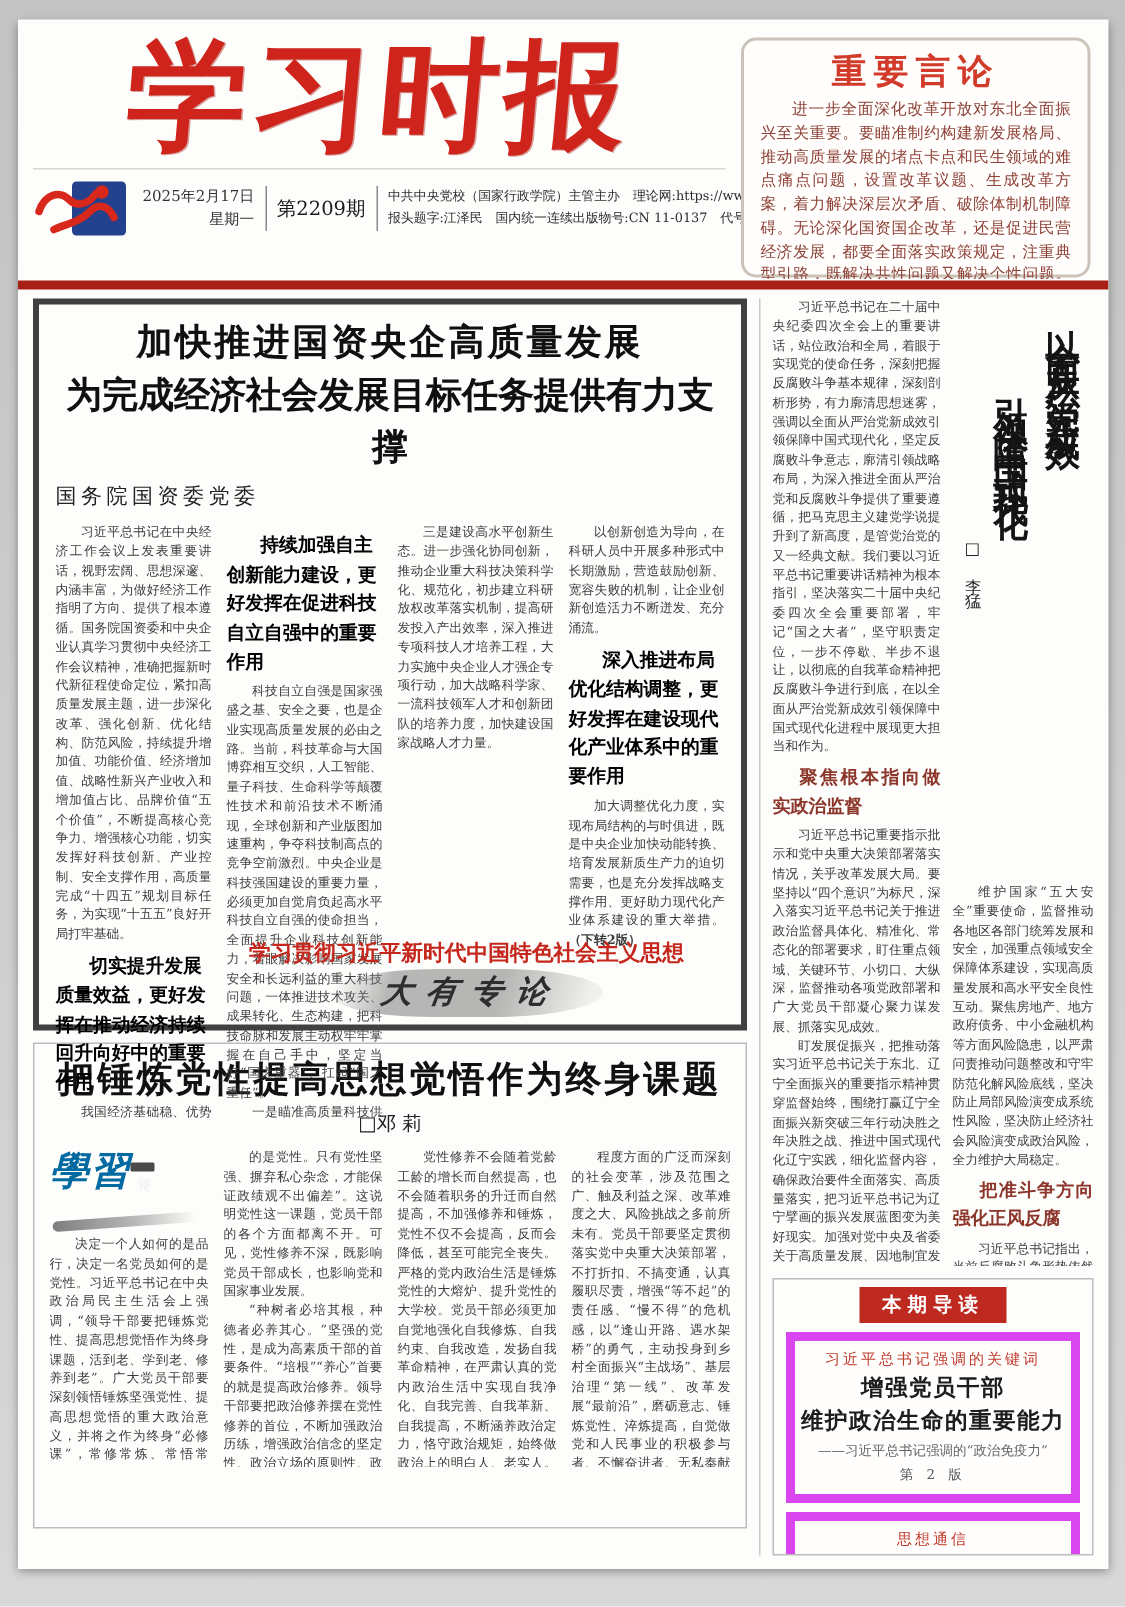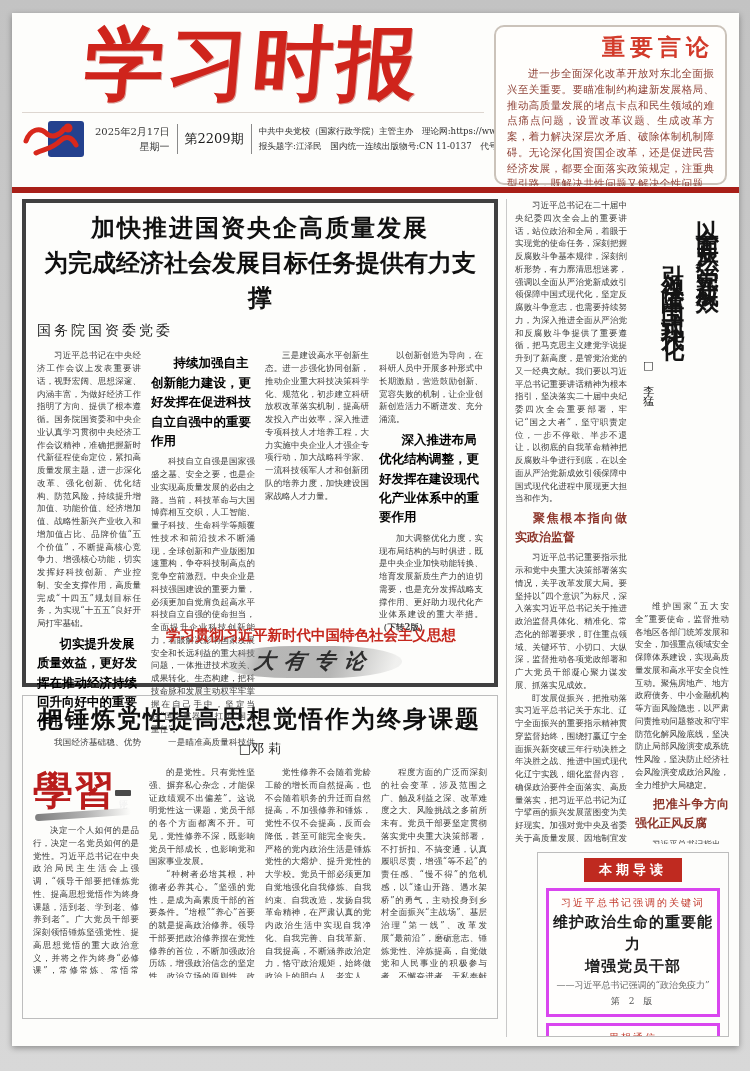--- a/index.html
+++ b/index.html
@@ -24,21 +24,21 @@
   }
   .paper-sub { text-align:center; color:#9a9a9a; font-size:19px; letter-spacing:13px; margin-top:-4px; }
   .info-row { display:flex; align-items:center; margin-top:7px; padding-top:5px; border-top:1px solid #ddd6d0; height:48px; }
   .logo { width:66px; height:40px; flex:none; }
   .date-block { text-align:right; font-size:10px; color:#333; padding:0 7px; line-height:1.5; white-space:nowrap; }
   .vsep { width:1px; background:#8a8a8a; height:30px; flex:none; }
   .issue { font-size:13px; color:#1a1a1a; padding:0 7px; white-space:nowrap; }
   .pub { font-size:8.6px; color:#2e2e2e; padding-left:7px; line-height:1.8; border-left:1px solid #8a8a8a; white-space:nowrap; }
   .mh-right { flex:1; padding-left:10px; }
   .remarks-box { border:2px solid #cbc3ba; border-radius:10px; padding:5px 11px 6px; height:160px; margin-top:4px; background:#fffefc; }
-  .remarks-title { text-align:right; color:#d23a2a; font-size:23px; font-weight:bold; letter-spacing:5px;
+  .remarks-title { text-align:center; color:#d23a2a; font-size:23px; font-weight:bold; letter-spacing:5px;
     font-family:"Liberation Sans","DejaVu Sans",sans-serif; }
   .remarks-body { font-size:10.5px; color:#8e4136; line-height:1.5; text-align:justify; text-indent:2em; margin-top:3px; height:120px; overflow:hidden; }
   .red-rule { height:6px; background:#a81f18; margin-top:2px; }
   
   .main-area { display:flex; padding:6px 10px 0 10px; }
   .left-col { width:476px; flex:none; }
   .right-col { flex:1; border-left:1px solid #c9c9c9; margin-left:8px; padding-left:8px; }
   
   .main-box { border:4px solid #404040; padding:8px 11px 8px; position:relative; height:488px; }
   .main-headline { font-size:24px; text-align:center; font-weight:bold; line-height:1.45; color:#101010; }
@@ -55,42 +55,42 @@
     font-family:"Liberation Sans","DejaVu Sans",sans-serif; }
   .stamp-dayou { display:inline-block; margin-top:1px; font-size:21px; font-weight:bold; font-style:italic;
     letter-spacing:9px; color:#2d2d2d; padding:1px 28px 3px 34px; transform:skewX(-8deg); border-radius:48%/62%;
     background:linear-gradient(100deg, rgba(120,120,120,0) 2%, rgba(125,125,125,.55) 22%, rgba(95,95,95,.45) 62%, rgba(150,150,150,.12) 95%); }
   
   .lower-box { border:1px solid #bdbdbd; margin-top:8px; padding:7px 10px 6px; height:324px; }
   .lower-headline { font-size:24px; text-align:center; font-weight:bold; letter-spacing:2px; color:#111; }
   .lower-byline { text-align:center; font-size:13px; margin:5px 0 8px; color:#222; }
   .cols-lower { display:flex; gap:10px; height:212px; overflow:hidden; }
   .xuexi-stamp { height:54px; margin-bottom:4px; position:relative; }
-  .xs-main { color:#b91c1c; font-size:40px; font-weight:bold; letter-spacing:1px; line-height:1.2; }
+  .xs-main { color:#0369a1; font-size:26px; font-weight:bold; font-style:italic; letter-spacing:1px; line-height:1.2; }
   .xs-badge { display:inline-block; writing-mode:vertical-rl; background:#4a4a4a; color:#f2f2f2; font-size:9px;
     padding:2px 1px; vertical-align:8px; letter-spacing:1px; border-radius:1px; }
   .xs-swash { position:absolute; left:2px; bottom:2px; width:96px; height:7px; border-radius:4px; transform:rotate(-4deg);
     background:linear-gradient(90deg,#7e7e7e,#b5b5b5 55%, rgba(200,200,200,0)); }
   
   .right-article { display:flex; gap:8px; height:645px; overflow:hidden; }
   .ra-text { width:112px; flex:none; font-size:8.5px; line-height:1.5; text-align:justify; color:#3c3c3c; overflow:hidden; }
   .ra-text p, .ra-bottom p { text-indent:2em; }
   .ra-subhead { font-weight:bold; color:#8c352a; font-size:12px; line-height:1.6; margin:4px 0; text-indent:1.5em; }
   .ra-right { flex:1; display:flex; flex-direction:column; overflow:hidden; }
   .vert-title { writing-mode:vertical-rl; font-weight:bold; color:#141414; font-size:23px; height:382px;
     margin:2px auto 0; line-height:1.5; flex:none; }
   .vt-line { display:block; letter-spacing:8px; }
   .vt-line2 { padding-top:46px; }
   .vt-byline { display:block; font-size:11px; font-weight:normal; letter-spacing:4px; padding-top:158px; color:#222; }
-  .ra-bottom { font-size:8.5px; line-height:1.5; text-align:justify; color:#3c3c3c; margin-top:17px; flex:1; overflow:hidden; }
-  
-  .daodu-box { border:1px solid #bdbdbd; margin-top:8px; text-align:center; padding:5px 8px 6px; height:185px; overflow:hidden;margin-left:22px; }
+  .ra-bottom { font-size:8.5px; line-height:1.5; text-align:justify; color:#3c3c3c; margin-top:6px; flex:1; overflow:hidden; }
+  
+  .daodu-box { border:1px solid #bdbdbd; margin-top:8px; text-align:center; padding:5px 8px 6px; height:185px; overflow:hidden; }
   .daodu-banner { display:inline-block; background:#bf2a20; color:#fff; font-size:13px; font-weight:bold;
     letter-spacing:4px; padding:3px 15px; font-family:"Liberation Sans","DejaVu Sans",sans-serif; }
-  .daodu-item { border:3px solid #d946ef; margin-top:6px; padding:5px 3px 6px; background:#fffefd; }
+  .daodu-item { border:6px solid #d946ef; margin-top:6px; padding:5px 3px 6px; background:#fffefd; }
   .di-label { color:#c23a2c; font-size:10px; letter-spacing:2px; margin-bottom:2px; }
   .di-title { font-size:15px; font-weight:bold; line-height:1.45; letter-spacing:1px; color:#1d1d1d; }
   .di-sub { font-size:9px; color:#666; margin-top:2px; }
   .di-page { font-size:9px; color:#555; margin-top:3px; letter-spacing:3px; }
 </style>
 </head>
 <body>
 
 <div class="sheet">
 
@@ -188,21 +188,21 @@
             <p>程度方面的广泛而深刻的社会变革，涉及范围之广、触及利益之深、改革难度之大、风险挑战之多前所未有。党员干部要坚定贯彻落实党中央重大决策部署，不打折扣、不搞变通，认真履职尽责，增强“等不起”的责任感、“慢不得”的危机感，以“逢山开路、遇水架桥”的勇气，主动投身到乡村全面振兴“主战场”、基层治理“第一线”、改革发展“最前沿”，磨砺意志、锤炼党性、淬炼提高，自觉做党和人民事业的积极参与者、不懈奋进者、无私奉献者。</p>
 
           </div>
         </div>
       </div>
     </div>
 
     <div class="right-col">
       <div class="right-article">
         <div class="ra-text">
-          <p>习近平总书记在二十届中央纪委四次全会上的重要讲话，站位政治和全局，着眼于实现党的使命任务，深刻把握反腐败斗争基本规律，深刻剖析形势，有力廓清思想迷雾，强调以全面从严治党新成效引领保障中国式现代化，坚定反腐败斗争意志，也需要持续努力，为深入推进全面从严治党和反腐败斗争提供了重要遵循，把马克思主义建党学说提升到了新高度，是管党治党的又一经典文献。我们要以习近平总书记重要讲话精神为根本指引，坚决落实二十届中央纪委四次全会重要部署，牢记“国之大者”，坚守职责定位，一步不停歇、半步不退让，以彻底的自我革命精神把反腐败斗争进行到底，在以全面从严治党新成效引领保障中国式现代化进程中展现更大担当和作为。</p>
+          <p>习近平总书记在二十届中央纪委四次全会上的重要讲话，站位政治和全局，着眼于实现党的使命任务，深刻把握反腐败斗争基本规律，深刻剖析形势，有力廓清思想迷雾，强调以全面从严治党新成效引领保障中国式现代化，坚定反腐败斗争意志，廓清引领战略布局，为深入推进全面从严治党和反腐败斗争提供了重要遵循，把马克思主义建党学说提升到了新高度，是管党治党的又一经典文献。我们要以习近平总书记重要讲话精神为根本指引，坚决落实二十届中央纪委四次全会重要部署，牢记“国之大者”，坚守职责定位，一步不停歇、半步不退让，以彻底的自我革命精神把反腐败斗争进行到底，在以全面从严治党新成效引领保障中国式现代化进程中展现更大担当和作为。</p>
           <div class="ra-subhead">聚焦根本指向做实政治监督</div>
           <p>习近平总书记重要指示批示和党中央重大决策部署落实情况，关乎改革发展大局。要坚持以“四个意识”为标尺，深入落实习近平总书记关于推进政治监督具体化、精准化、常态化的部署要求，盯住重点领域、关键环节、小切口、大纵深，监督推动各项党政部署和广大党员干部凝心聚力谋发展、抓落实见成效。</p>
           <p>盯发展促振兴，把推动落实习近平总书记关于东北、辽宁全面振兴的重要指示精神贯穿监督始终，围绕打赢辽宁全面振兴新突破三年行动决胜之年决胜之战、推进中国式现代化辽宁实践，细化监督内容，确保政治要件全面落实、高质量落实，把习近平总书记为辽宁擘画的振兴发展蓝图变为美好现实。加强对党中央及省委关于高质量发展、因地制宜发展新质生产力等重大决策部署落实情况的监督检查，着力纠正与高质量发展背道而驰、严重抬高门槛、附加条件、干扰政策执行等问题，推动各地区各部门以硬任务、硬措施支撑“硬道理”，全力巩固决战态势。</p>
         </div>
         <div class="ra-right">
           <div class="vert-title">
             <span class="vt-line">以全面从严治党新成效</span>
             <span class="vt-line vt-line2">引领保障中国式现代化</span>
             <span class="vt-byline">□李 猛</span>
           </div>
@@ -213,22 +213,22 @@
 
           </div>
         </div>
       </div>
 
       <div class="daodu-box">
         <span class="daodu-banner">本期导读</span>
         <div class="daodu-item">
           <div class="di-label">习近平总书记强调的关键词</div>
           <div class="di-title">
+            <div>增强党员干部</div>
             <div>维护政治生命的重要能力</div>
-            <div>增强党员干部</div>
           </div>
           <div class="di-sub">——习近平总书记强调的“政治免疫力”</div>
           <div class="di-page">第 2 版</div>
         </div>
         <div class="daodu-item">
           <div class="di-label">思想通信</div>
           <div class="di-title">
             <div>如何理解</div>
 
           </div>

